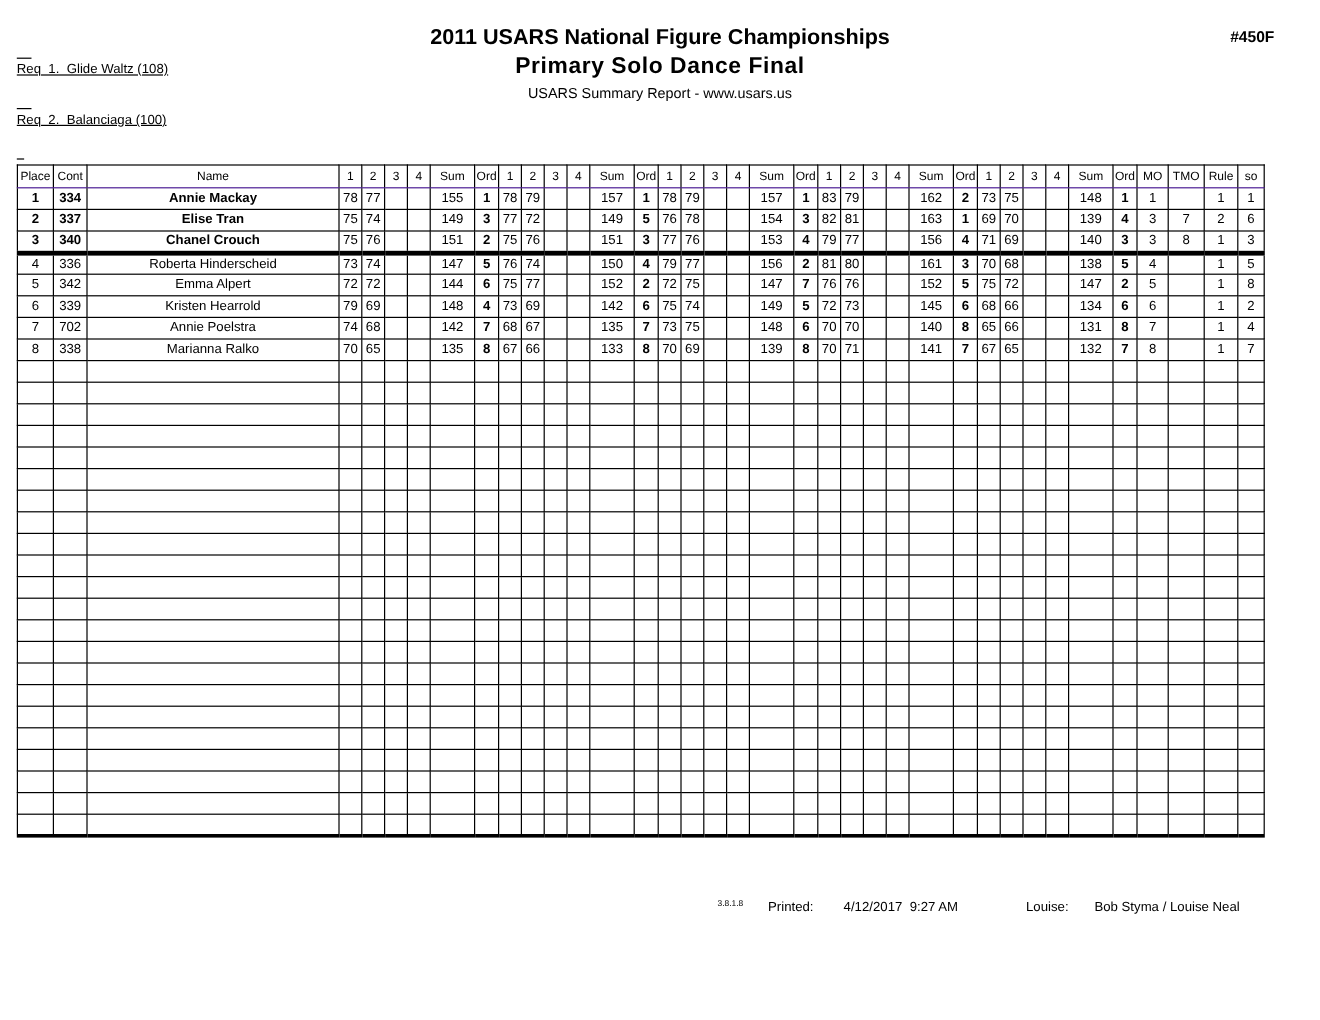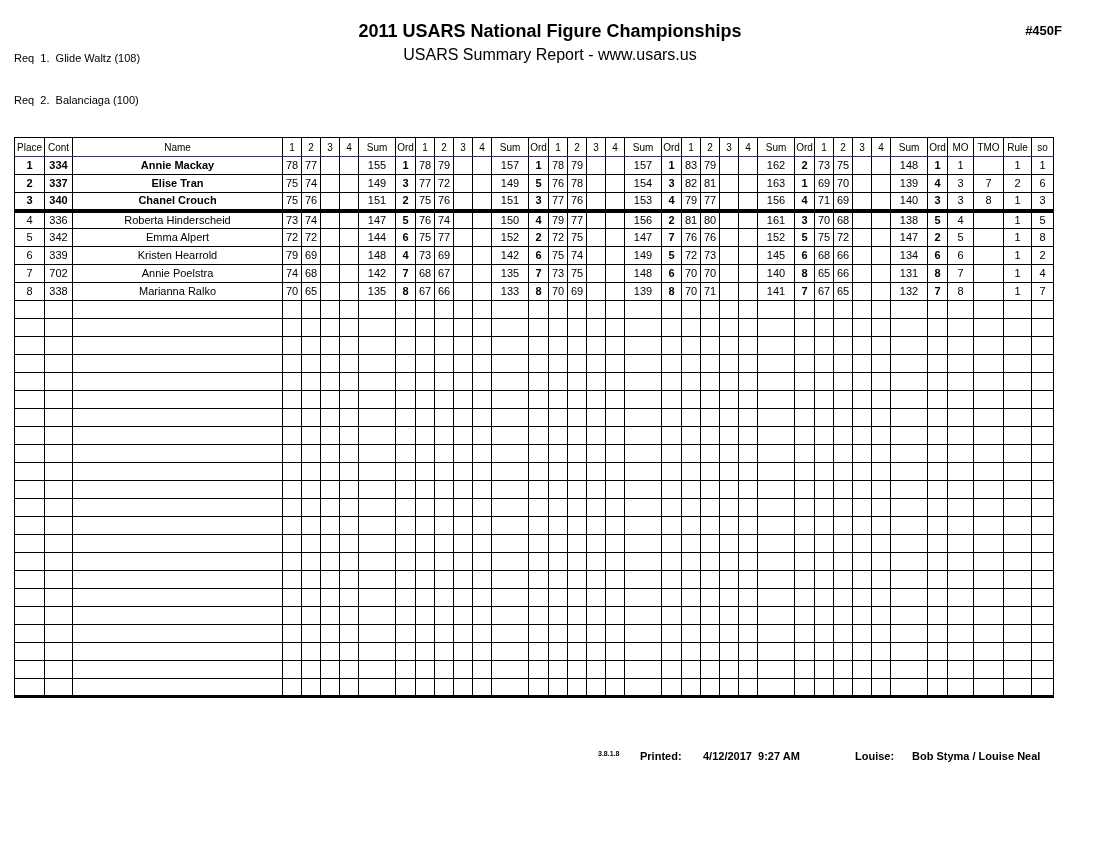--- a/index.html
+++ b/index.html
@@ -1,26 +1,26 @@
 <!DOCTYPE html>
 <html><head>
 <meta charset="utf-8">
 <style>
   * { margin:0; padding:0; box-sizing:border-box; }
   html,body { background:#ffffff; }
   .page {
     position:relative; width:1100px; height:850px; background:#ffffff;
     font-family:"Liberation Sans", sans-serif; color:#000000; overflow:hidden;
   }
-  .reqs { position:absolute; left:14px; top:23px; font-size:11px; line-height:14px; white-space:pre; }
+  .reqs { position:absolute; left:14px; top:23px; font-size:11px; line-height:14px; white-space:pre;text-decoration:underline; }
   .title-block { position:absolute; left:0; top:21px; width:1100px; text-align:center; }
   .t1 { font-size:18px; font-weight:bold; }
   .t2 { font-size:14px; margin-top:2px; white-space:pre; }
   .t3 { font-size:19px; font-weight:bold; margin-top:3px; letter-spacing:0.5px; }
-  .t4 { font-size:16px; margin-top:4px;text-align:center; }
+  .t4 { font-size:12px; margin-top:4px;text-align:center; }
   .event-number { position:absolute; right:38px; top:23px; font-size:13px; font-weight:bold; }
 
   table.results {
     position:absolute; left:14px; top:137px;
     border-collapse:collapse; table-layout:fixed; width:1040px;
   }
   table.results th, table.results td {
     border:1px solid #000000; padding:0; font-size:11px; font-weight:normal;
     height:18px; line-height:13px; text-align:center; overflow:hidden;
     white-space:nowrap; vertical-align:middle;
@@ -30,40 +30,41 @@
   td.judge-name { text-align:left; padding-left:4px; font-size:11px; white-space:pre; }
   tr.colhead-row th { height:19px; font-size:10px; border-bottom:1px solid #4c1d95; }
   th.name-col, td.name-cell { text-align:left; padding-left:5px; }
   td.sum { text-align:right; padding-right:3px; }
   .ord { border-left:3px solid #000000; border-right:5px solid #000000; }
   tbody td.ord { font-weight:bold; }
   tr.bold-row td.place-cell, tr.bold-row td.cont-cell, tr.bold-row td.name-cell { font-weight:bold; }
   tr.top3-last td { border-bottom:4px solid #000000; }
   tr.last-row td { border-bottom:3px solid #000000; }
 
-  .footer { position:absolute; left:0; top:750px; width:1100px; height:16px; font-size:11px;font-weight:bold; }
+  .footer { position:absolute; left:0; top:750px; width:1100px; height:16px; font-size:11px; }
   .footer span { position:absolute; top:0; white-space:pre; }
   .version { left:598px; top:-1px; font-size:7px; }
   .printed-label { left:640px; }
   .printed-value { left:703px; }
   .scorer-label { left:855px; }
   .scorer-value { left:912px; }
 </style>
 </head>
 <body>
 
 <div class="page">
 
   <div class="reqs">
     <div>Req  1.  Glide Waltz (108)</div>
     <div>Req  2.  Balanciaga (100)</div>
   </div>
 
   <div class="title-block">
     <div class="t1">2011 USARS National Figure Championships</div>
+    <div class="t3">Primary Solo Dance Final</div>
     <div class="t4">USARS Summary Report - www.usars.us</div>
   </div>
 
   <div class="event-number">#450F</div>
 
   <table class="results">
     <colgroup id="cols">
         <col style="width: 30px;">
         <col style="width: 28px;">
         <col style="width: 210px;">

